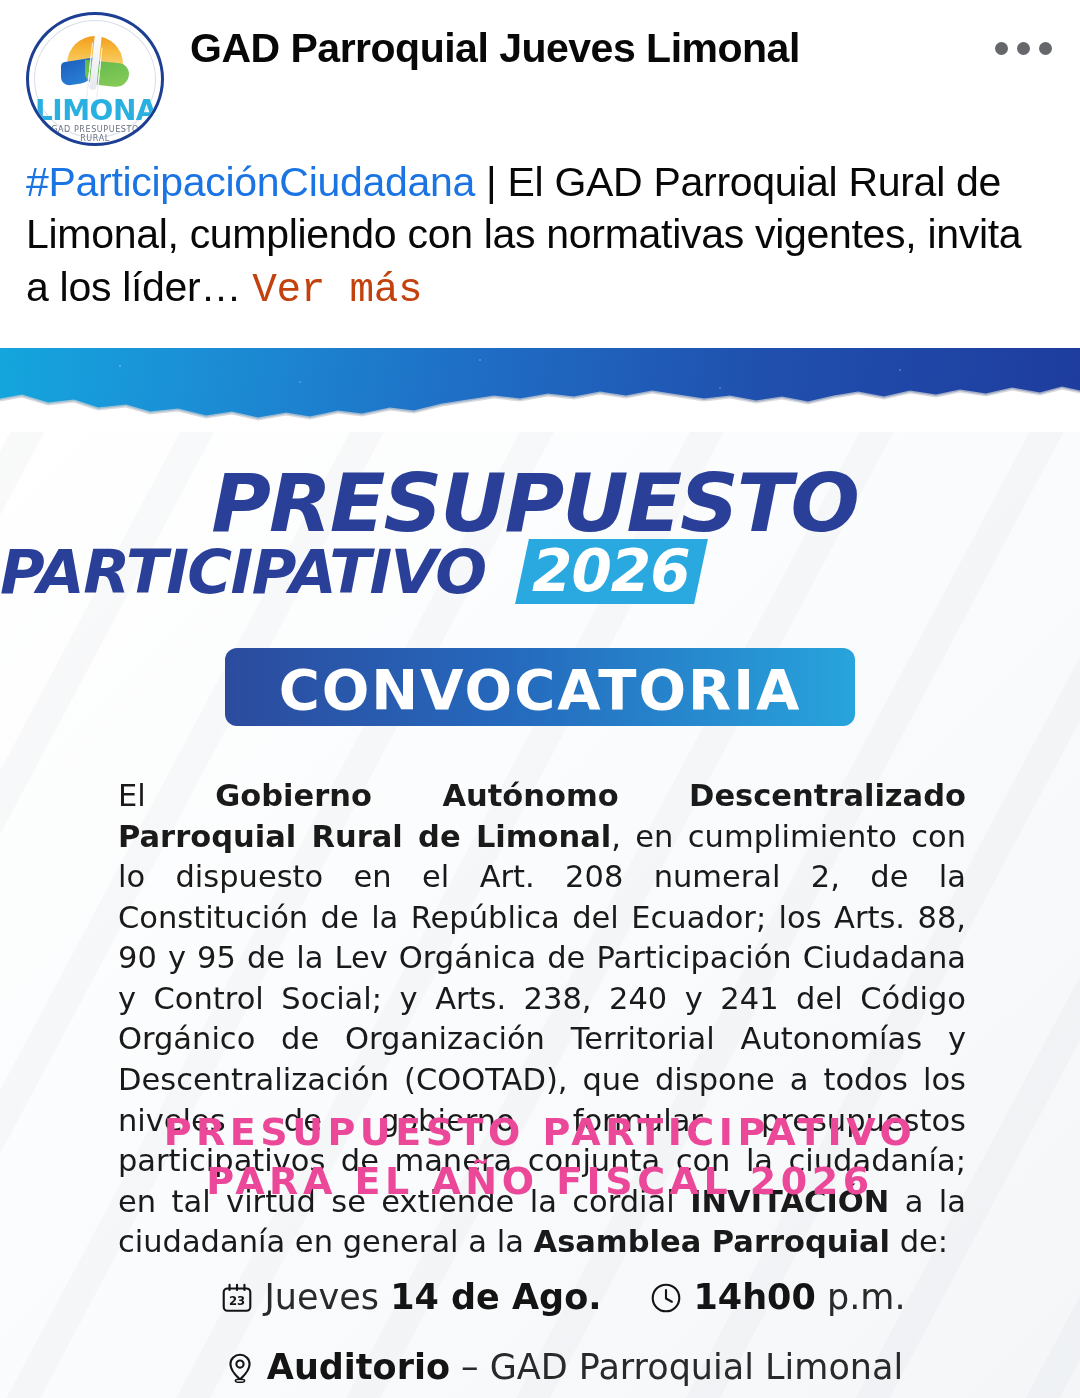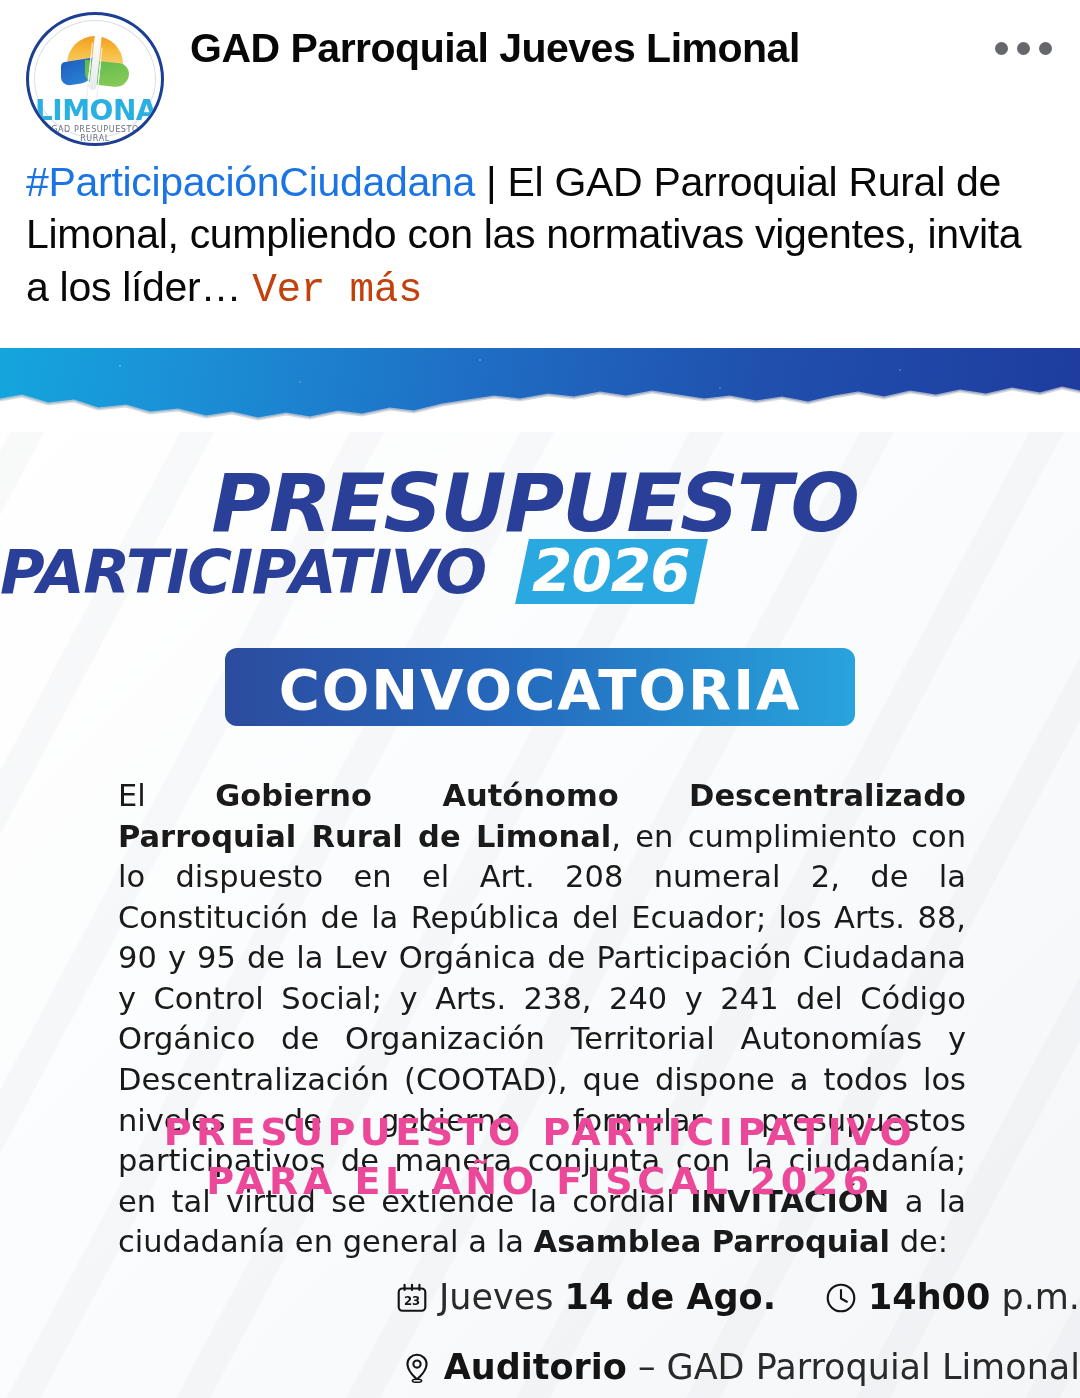--- a/index.html
+++ b/index.html
@@ -272,21 +272,21 @@
 
   .details{
     position:absolute;left:0;right:0;top:925px;
     text-align:center;
     font-family:"DejaVu Sans",sans-serif;
     color:#141414;
   }
   .detail-row{
     display:flex;
     align-items:center;
-    justify-content:flex-end;
+    justify-content:center;
     font-size:35px;
     line-height:1.42;
     gap:0px;
     padding-left:44px;
   }
   .detail-row + .detail-row{margin-top:20px;}
   .detail-item{display:flex;align-items:center;}
   .detail-item .ico{
     display:inline-flex;align-items:center;justify-content:center;
     width:38px;height:38px;margin-right:8px;flex:0 0 38px;

